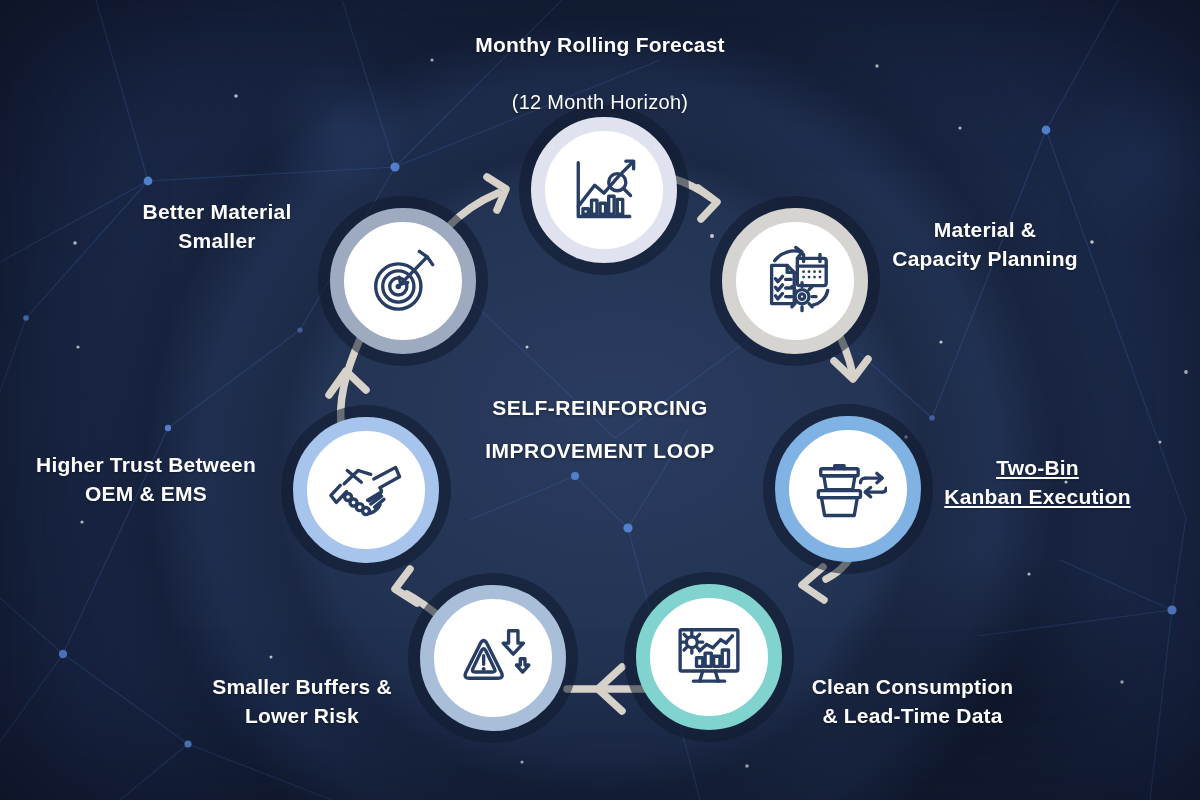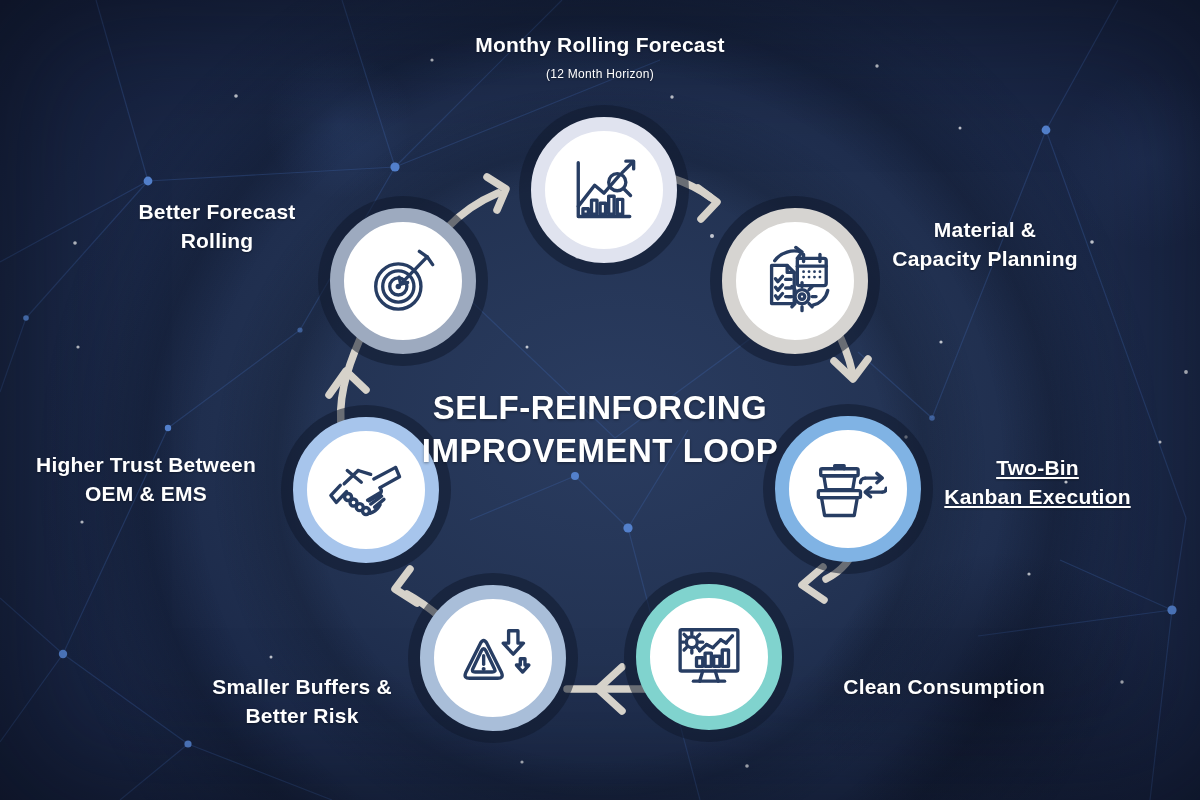--- a/index.html
+++ b/index.html
@@ -26,22 +26,22 @@
     position:absolute;width:146px;height:146px;box-sizing:border-box;border-radius:50%;
     background:#ffffff;border:14px solid #cccccc;
     box-shadow:0 0 0 12px rgba(17,26,46,0.55);
     display:flex;align-items:center;justify-content:center;
   }
   .node svg{width:78px;height:78px;color:#273d63;}
   .node svg *{fill:none;stroke:currentColor;stroke-width:4.3;stroke-linecap:round;stroke-linejoin:round;}
   .node svg .fill{fill:currentColor;stroke:none;}
 
   .lbl{position:absolute;text-align:center;color:#ffffff;font-weight:700;font-size:21px;line-height:29px;letter-spacing:0.2px;text-shadow:0 1px 2px rgba(0,0,0,0.35);}
-  .lbl .sub{font-weight:400;font-size:12px;line-height:30px;letter-spacing:0.3px;}
-  .center-title{position:absolute;left:390px;top:386px;width:420px;text-align:center;color:#ffffff;font-weight:700;font-size:33px;line-height:43px;letter-spacing:0.5px;text-shadow:0 1px 3px rgba(0,0,0,0.4);}
+  .lbl .sub{font-weight:400;font-size:20px;line-height:30px;letter-spacing:0.3px;margin-top:28px;}
+  .center-title{position:absolute;left:390px;top:386px;width:420px;text-align:center;color:#ffffff;font-weight:700;font-size:21px;line-height:43px;letter-spacing:0.5px;text-shadow:0 1px 3px rgba(0,0,0,0.4);}
 </style>
 </head>
 <body>
 
 <div class="stage">
 
   <div class="band"></div>
 
   <svg class="layer" width="1200" height="800">
     <g id="netlines" stroke="#4068b0" stroke-opacity="0.30" stroke-width="1.2" fill="none">
@@ -283,34 +283,35 @@
     <div class="sub">(12 Month Horizon)</div>
   </div>
   <div class="lbl" style="left: 855px; top: 199px; width: 260px; color: rgb(255, 255, 255); margin-top: 16px;">
     <div>Material &amp;</div>
     <div>Capacity Planning</div>
   </div>
   <div class="lbl" style="left: 895px; top: 453px; width: 285px; color: rgb(255, 255, 255); text-decoration: underline;">
     <div>Two-Bin</div>
     <div>Kanban Execution</div>
   </div>
-  <div class="lbl" style="left: 780px; top: 672px; width: 265px; color: rgb(255, 255, 255); text-align: right;">
+  <div class="lbl" style="left: 780px; top: 672px; width: 265px; color: rgb(255, 255, 255);">
     <div>Clean Consumption</div>
+    <div>&amp; Lead-Time Data</div>
   </div>
   <div class="lbl" style="left: 172px; top: 672px; width: 260px; color: rgb(255, 255, 255);">
     <div>Smaller Buffers &amp;</div>
-    <div>Better Risk</div>
+    <div>Lower Risk</div>
   </div>
   <div class="lbl" style="left: 16px; top: 450px; width: 260px; color: rgb(255, 255, 255);">
     <div>Higher Trust Between</div>
     <div>OEM &amp; EMS</div>
   </div>
   <div class="lbl" style="left: 87px; top: 197px; width: 260px; color: rgb(255, 255, 255);">
-    <div>Better Forecast</div>
-    <div>Rolling</div>
+    <div>Better Material</div>
+    <div>Smaller</div>
   </div>
 
   <div class="center-title" style="color: rgb(255, 255, 255);">
     <div>SELF-REINFORCING</div>
     <div>IMPROVEMENT LOOP</div>
   </div>
 
 </div>
 
 </body></html>

